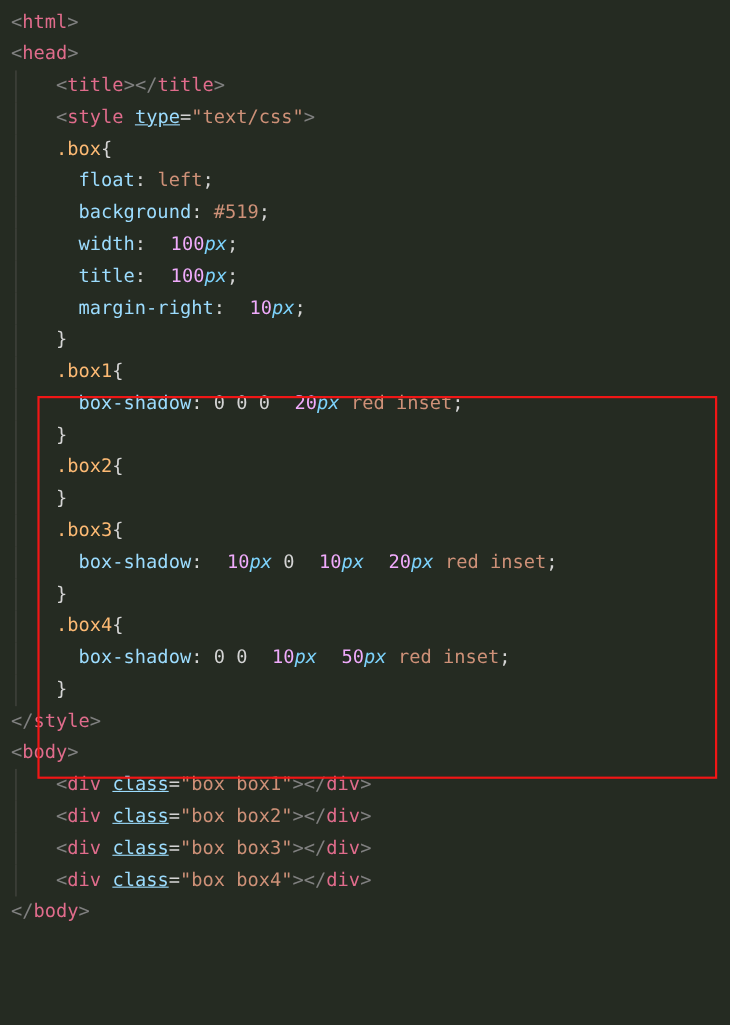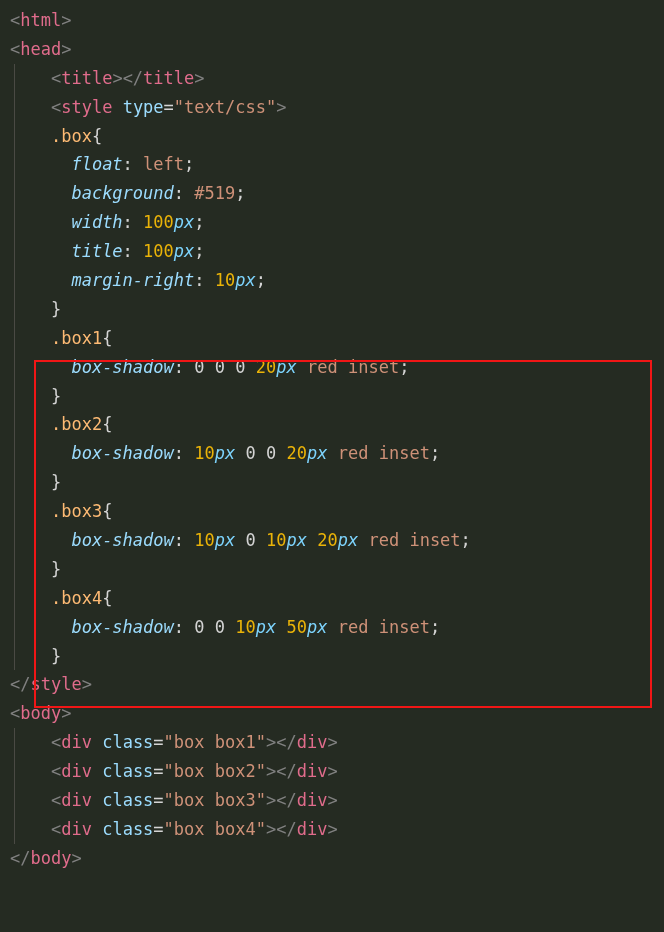--- a/index.html
+++ b/index.html
@@ -21,29 +21,29 @@
   bottom: 0;
   width: 1px;
   background: #4a4a44;
 }
 .ig1 { left: 4px; }
 
 
 .angle   { color: #808080; }
 .doctype { color: #569cd6; }
 .tagname { color: #e06c8c; }
-.attr    { color: #9cdcfe; }
+.attr    { color: #9cdcfe; text-decoration: underline; }
 .eq      { color: #d4d4d4; }
 .str     { color: #ce9178; }
 .selcls  { color: #fdba74; }
 .brace   { color: #d4d4d4; }
-.prop    { color: #9cdcfe; font-style: italic; }
+.prop    { color: #9cdcfe; }
 .colon   { color: #d4d4d4; }
 .val     { color: #ce9178; }
-.num     { color: #eab308; }
+.num     { color: #f0abfc; margin-left: 12px; }
 .numzero { color: #d4d4d4; }
 .unit    { color: #7dd3fc; font-style: italic; }
 .semi    { color: #d4d4d4; }
 .white   { color: #d4d4d4; }
 
 .highlight-box {
   position: absolute;
   border: 2px solid #f11616;
   pointer-events: none;
 }
@@ -68,21 +68,20 @@
 <div class="line"><span class="indent-guide ig1"></span>      <span class="prop">width</span><span class="colon">:</span> <span class="num">100</span><span class="unit">px</span><span class="semi">;</span></div>
 <div class="line"><span class="indent-guide ig1"></span>      <span class="prop">title</span><span class="colon">:</span> <span class="num">100</span><span class="unit">px</span><span class="semi">;</span></div>
 <div class="line"><span class="indent-guide ig1"></span>      <span class="prop">margin-right</span><span class="colon">:</span> <span class="num">10</span><span class="unit">px</span><span class="semi">;</span></div>
 <div class="line"><span class="indent-guide ig1"></span>    <span class="brace">}</span></div>
 
 <div class="line"><span class="indent-guide ig1"></span>    <span class="selcls">.box1</span><span class="brace">{</span></div>
 <div class="line"><span class="indent-guide ig1"></span>      <span class="prop">box-shadow</span><span class="colon">:</span> <span class="numzero">0</span> <span class="numzero">0</span> <span class="numzero">0</span> <span class="num">20</span><span class="unit">px</span> <span class="val">red</span> <span class="val">inset</span><span class="semi">;</span></div>
 <div class="line"><span class="indent-guide ig1"></span>    <span class="brace">}</span></div>
 
 <div class="line"><span class="indent-guide ig1"></span>    <span class="selcls">.box2</span><span class="brace">{</span></div>
-<div class="line"><span class="indent-guide ig1"></span>      <span class="prop">box-shadow</span><span class="colon">:</span> <span class="num">10</span><span class="unit">px</span> <span class="numzero">0</span> <span class="numzero">0</span> <span class="num">20</span><span class="unit">px</span> <span class="val">red</span> <span class="val">inset</span><span class="semi">;</span></div>
 <div class="line"><span class="indent-guide ig1"></span>    <span class="brace">}</span></div>
 
 <div class="line"><span class="indent-guide ig1"></span>    <span class="selcls">.box3</span><span class="brace">{</span></div>
 <div class="line"><span class="indent-guide ig1"></span>      <span class="prop">box-shadow</span><span class="colon">:</span> <span class="num">10</span><span class="unit">px</span> <span class="numzero">0</span> <span class="num">10</span><span class="unit">px</span> <span class="num">20</span><span class="unit">px</span> <span class="val">red</span> <span class="val">inset</span><span class="semi">;</span></div>
 <div class="line"><span class="indent-guide ig1"></span>    <span class="brace">}</span></div>
 
 <div class="line"><span class="indent-guide ig1"></span>    <span class="selcls">.box4</span><span class="brace">{</span></div>
 <div class="line"><span class="indent-guide ig1"></span>      <span class="prop">box-shadow</span><span class="colon">:</span> <span class="numzero">0</span> <span class="numzero">0</span> <span class="num">10</span><span class="unit">px</span> <span class="num">50</span><span class="unit">px</span> <span class="val">red</span> <span class="val">inset</span><span class="semi">;</span></div>
 <div class="line"><span class="indent-guide ig1"></span>    <span class="brace">}</span></div>
 

